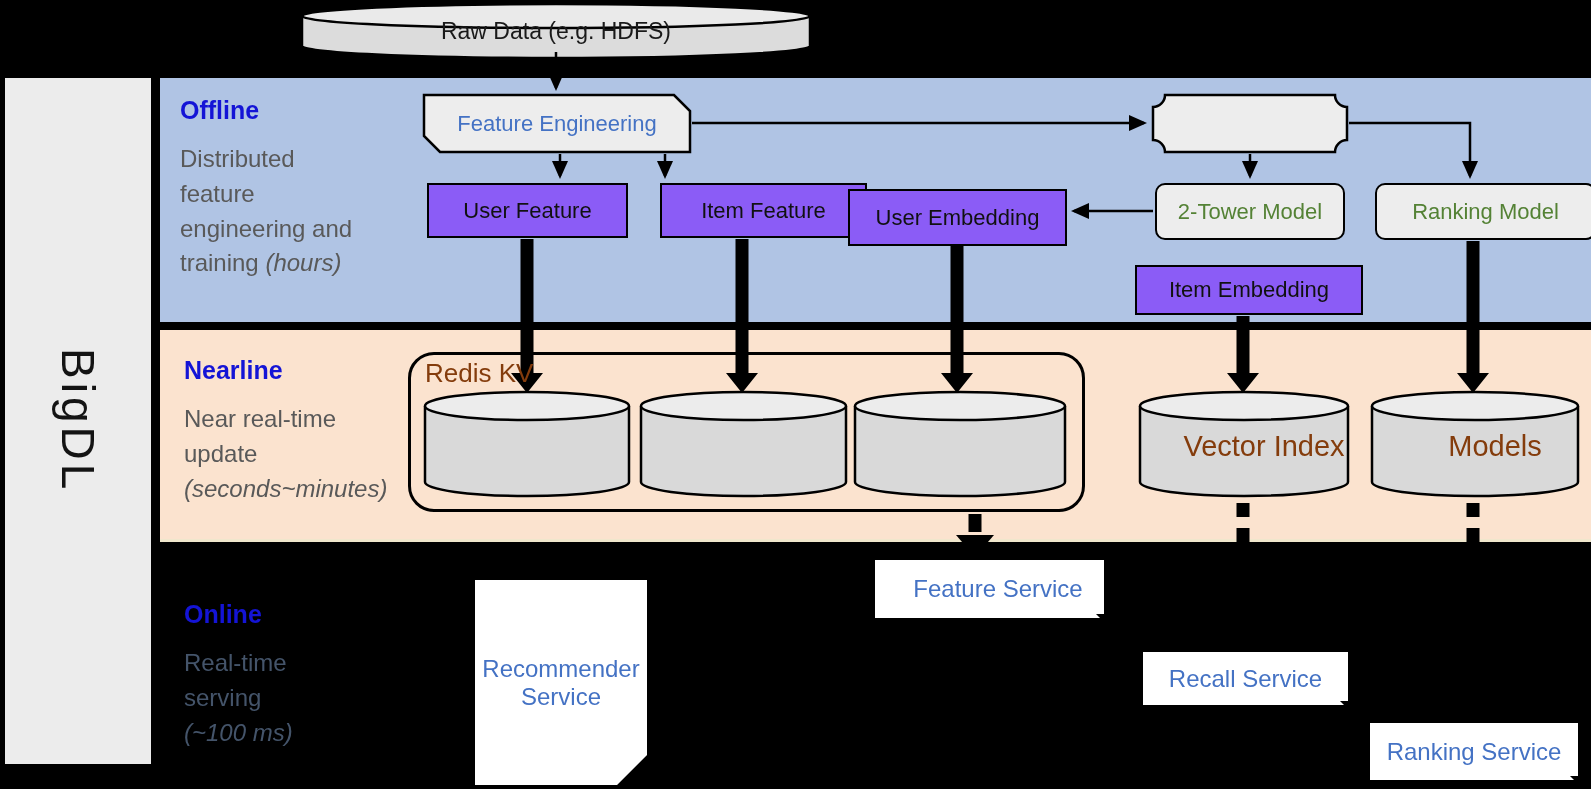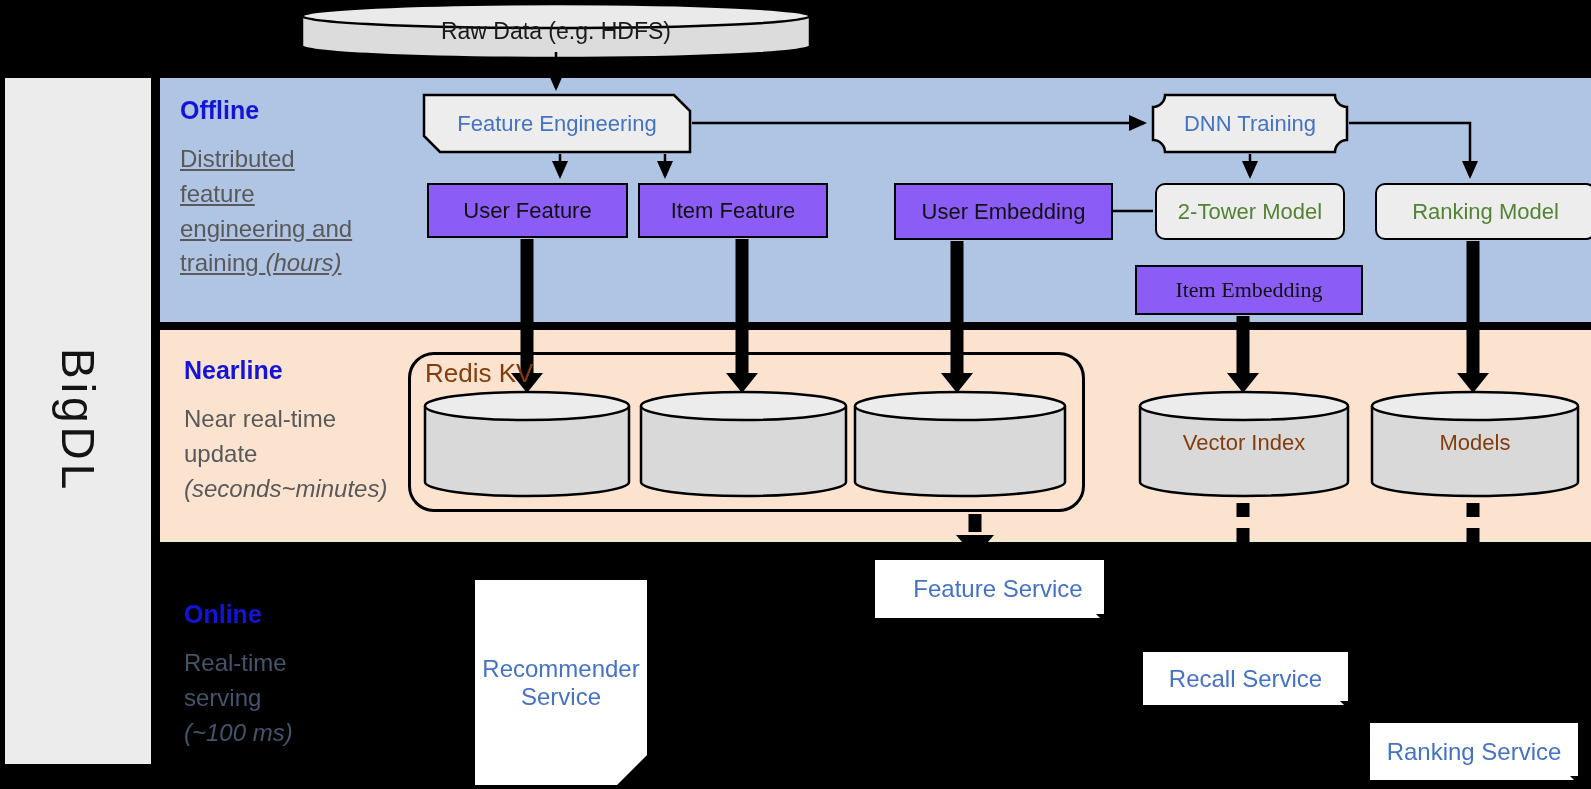--- a/index.html
+++ b/index.html
@@ -20,21 +20,21 @@
   .sec-desc{position:absolute;z-index:3;font-size:24px;line-height:1.45;color:#595959;}
   .sec-desc.slate{color:#44546a;}
   .sec-desc .it{font-style:italic;}
   
   .node{position:absolute;z-index:3;display:flex;align-items:center;justify-content:center;
         font-size:22px;box-sizing:border-box;}
   .gray-box{background:#8b5cf6;border:2.5px solid #000;color:#111;}
   .round-box{background:#ededed;border:2.5px solid #000;border-radius:10px;color:#548235;}
   .shape-label{background:transparent;color:#4472c4;}
   .storage-label{position:absolute;z-index:3;color:#843c0c;font-size:26px;}
-  .storage-center{position:absolute;z-index:3;color:#843c0c;font-size:22px;text-align:center;}
+  .storage-center{position:absolute;z-index:3;color:#843c0c;font-size:29px;text-align:center;margin-left:20px;}
   .redis-frame{position:absolute;z-index:2;border:3px solid #000;border-radius:26px;
                box-sizing:border-box;background:transparent;}
   
   .svc{position:absolute;z-index:3;background:#fff;color:#4472c4;font-size:24px;
        display:flex;align-items:center;justify-content:center;text-align:center;}
   .fold-small{position:absolute;right:-3px;bottom:-7px;width:0;height:0;
               border-top:11px solid #000;border-left:11px solid transparent;}
   .doc{clip-path:polygon(0 0,100% 0,100% calc(100% - 30px),calc(100% - 30px) 100%,0 100%);}
   .fold-big{position:absolute;right:0;bottom:0;width:0;height:0;
             border-bottom:30px solid #b9b9b9;border-left:30px solid transparent;}
@@ -106,42 +106,41 @@
 
     <line x1="975" y1="514" x2="975" y2="532" stroke="#000" stroke-width="13" stroke-dasharray="18 10"></line>
     <polygon points="956,535 994,535 975,557" fill="#000"></polygon>
     <line x1="1243" y1="503" x2="1243" y2="542" stroke="#000" stroke-width="13" stroke-dasharray="14 11"></line>
     <line x1="1473" y1="503" x2="1473" y2="542" stroke="#000" stroke-width="13" stroke-dasharray="14 11"></line>
   </svg>
 
   <div class="raw-label" style="left:302px;top:12px;width:508px;height:38px;">Raw Data (e.g. HDFS)</div>
 
   <div class="sec-title" style="left:180px;top:96px;">Offline</div>
-  <div class="sec-desc" style="left:180px;top:142px;width:195px;text-decoration:underline;">
+  <div class="sec-desc" style="left:180px;top:142px;width:195px;">
     <span>Distributed feature engineering and training </span><span class="it">(hours)</span>
   </div>
 
   <div class="sec-title" style="left:184px;top:356px;">Nearline</div>
   <div class="sec-desc" style="left:184px;top:402px;width:190px;">
     <span>Near real-time update </span><span class="it">(seconds~minutes)</span>
   </div>
 
   <div class="sec-title" style="left:184px;top:600px;">Online</div>
   <div class="sec-desc slate" style="left:184px;top:646px;width:130px;">
     <span>Real-time serving </span><span class="it">(~100 ms)</span>
   </div>
 
   <div class="node shape-label" style="left:424px;top:95px;width:266px;height:57px;">Feature Engineering</div>
-  <div class="node shape-label" style="left:1153px;top:95px;width:194px;height:57px;">DNN Training</div>
   <div class="node gray-box" style="left:427px;top:183px;width:201px;height:55px;">User Feature</div>
-  <div class="node gray-box" style="left:638px;top:183px;width:190px;height:55px;">Item Feature</div>
-  <div class="node gray-box" style="left:848px;top:183px;width:219px;height:57px;margin-left:46px;">User Embedding</div>
+  <div class="node gray-box" style="left:660px;top:183px;width:207px;height:55px;">Item Feature</div>
+  <div class="node gray-box" style="left:848px;top:189px;width:219px;height:57px;">User Embedding</div>
   <div class="node round-box" style="left:1155px;top:183px;width:190px;height:57px;">2-Tower Model</div>
   <div class="node round-box" style="left:1375px;top:183px;width:221px;height:57px;">Ranking Model</div>
-  <div class="node gray-box" style="left:1135px;top:265px;width:228px;height:50px;font-family:Liberation Serif, serif;">Item Embedding</div>
+  <div class="node gray-box" style="left:1135px;top:265px;width:228px;height:50px;">Item Embedding</div>
 
   <div class="redis-frame" style="left:408px;top:352px;width:677px;height:160px;"></div>
   <div class="storage-label" style="left:425px;top:358px;">Redis KV</div>
   <div class="storage-center" style="left:1140px;top:430px;width:208px;">Vector Index</div>
   <div class="storage-center" style="left:1372px;top:430px;width:206px;">Models</div>
 
   <div class="svc doc" style="left:475px;top:580px;width:172px;height:205px;">
     <span>Recommender Service</span>
     <span class="fold-big"></span>
   </div>

